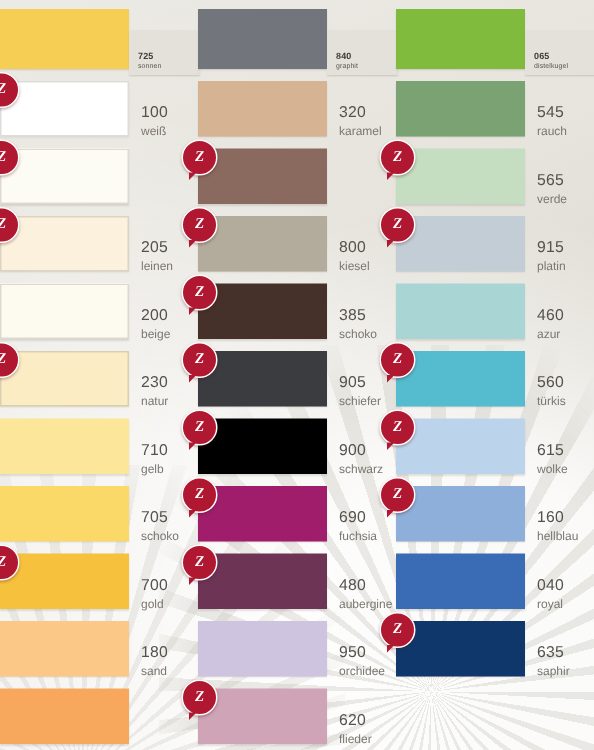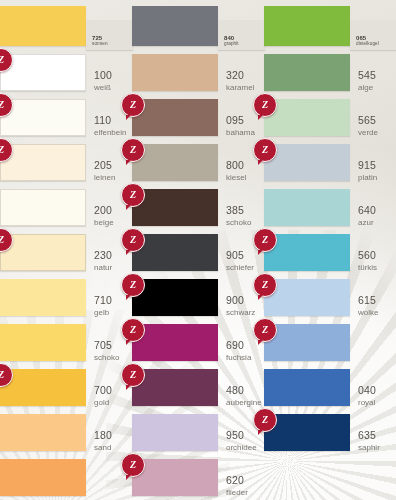--- a/index.html
+++ b/index.html
@@ -120,24 +120,20 @@
             <span class="name">weiß</span>
           </div>
         </div>
         <div class="row">
           <div class="swatch-wrap">
             <div class="swatch border" style="background: rgb(253, 252, 244);"></div>
             <div class="zbadge" style="background: rgb(176, 24, 50);">
               <span>Z</span>
             </div>
           </div>
-          <div class="label">
-            <span class="code">110</span>
-            <span class="name">elfenbein</span>
-          </div>
         </div>
         <div class="row">
           <div class="swatch-wrap">
             <div class="swatch border" style="background: rgb(251, 241, 221);"></div>
             <div class="zbadge" style="background: rgb(176, 24, 50);">
               <span>Z</span>
             </div>
           </div>
           <div class="label">
             <span class="code">205</span>
@@ -231,24 +227,20 @@
             <span class="name">karamel</span>
           </div>
         </div>
         <div class="row">
           <div class="swatch-wrap">
             <div class="swatch" style="background: rgb(138, 106, 94);"></div>
             <div class="zbadge" style="background: rgb(176, 24, 50);">
               <span>Z</span>
             </div>
           </div>
-          <div class="label">
-            <span class="code">095</span>
-            <span class="name">bahama</span>
-          </div>
         </div>
         <div class="row">
           <div class="swatch-wrap">
             <div class="swatch" style="background: rgb(179, 172, 156);"></div>
             <div class="zbadge" style="background: rgb(176, 24, 50);">
               <span>Z</span>
             </div>
           </div>
           <div class="label">
             <span class="code">800</span>
@@ -348,21 +340,21 @@
             <span class="code">065</span>
             <span class="name">distelkugel</span>
           </div>
         </div>
         <div class="row">
           <div class="swatch-wrap">
             <div class="swatch" style="background: rgb(123, 162, 114);"></div>
           </div>
           <div class="label">
             <span class="code">545</span>
-            <span class="name">alge</span>
+            <span class="name">rauch</span>
           </div>
         </div>
         <div class="row">
           <div class="swatch-wrap">
             <div class="swatch" style="background: rgb(197, 221, 192);"></div>
             <div class="zbadge" style="background: rgb(176, 24, 50);">
               <span>Z</span>
             </div>
           </div>
           <div class="label">
@@ -380,21 +372,21 @@
           <div class="label">
             <span class="code">915</span>
             <span class="name">platin</span>
           </div>
         </div>
         <div class="row">
           <div class="swatch-wrap">
             <div class="swatch" style="background: rgb(169, 214, 212);"></div>
           </div>
           <div class="label">
-            <span class="code">640</span>
+            <span class="code">460</span>
             <span class="name">azur</span>
           </div>
         </div>
         <div class="row">
           <div class="swatch-wrap">
             <div class="swatch" style="background: rgb(84, 188, 206);"></div>
             <div class="zbadge" style="background: rgb(176, 24, 50);">
               <span>Z</span>
             </div>
           </div>
@@ -414,20 +406,24 @@
             <span class="code">615</span>
             <span class="name">wolke</span>
           </div>
         </div>
         <div class="row">
           <div class="swatch-wrap">
             <div class="swatch" style="background: rgb(143, 175, 219);"></div>
             <div class="zbadge" style="background: rgb(176, 24, 50);">
               <span>Z</span>
             </div>
+          </div>
+          <div class="label">
+            <span class="code">160</span>
+            <span class="name">hellblau</span>
           </div>
         </div>
         <div class="row">
           <div class="swatch-wrap">
             <div class="swatch" style="background: rgb(58, 107, 181);"></div>
           </div>
           <div class="label">
             <span class="code">040</span>
             <span class="name">royal</span>
           </div>

